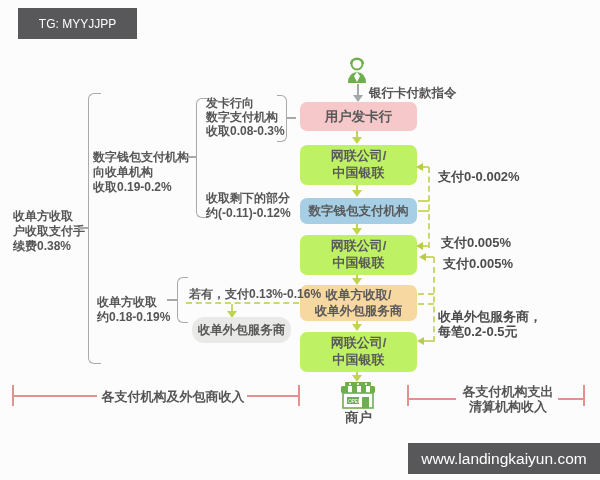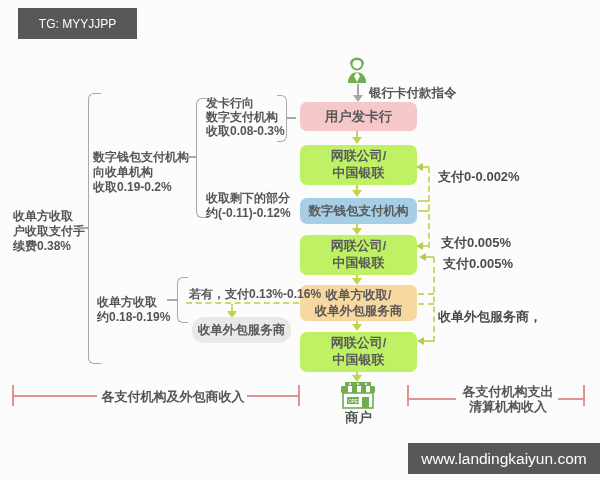--- a/index.html
+++ b/index.html
@@ -181,20 +181,21 @@
     <span>支付0-0.002%</span>
   </div>
   <div class="rlab" style="left:441px;top:236px;">
     <span>支付0.005%</span>
   </div>
   <div class="rlab" style="left:443px;top:257px;">
     <span>支付0.005%</span>
   </div>
   <div class="rlab" style="left:438px;top:310px;">
     <span>收单外包服务商，</span>
+    <span>每笔0.2-0.5元</span>
   </div>
 
   <div class="rline" style="left:12px;top:385px;width:1.5px;height:21px;"></div>
   <div class="rline" style="left:13px;top:395px;width:84px;height:1.5px;"></div>
   <div class="legend-text" style="left:100px;top:389px;width:146px;">
     <span>各支付机构及外包商收入</span>
   </div>
   <div class="rline" style="left:247px;top:395px;width:51px;height:1.5px;"></div>
   <div class="rline" style="left:298px;top:385px;width:1.5px;height:21px;"></div>
 

